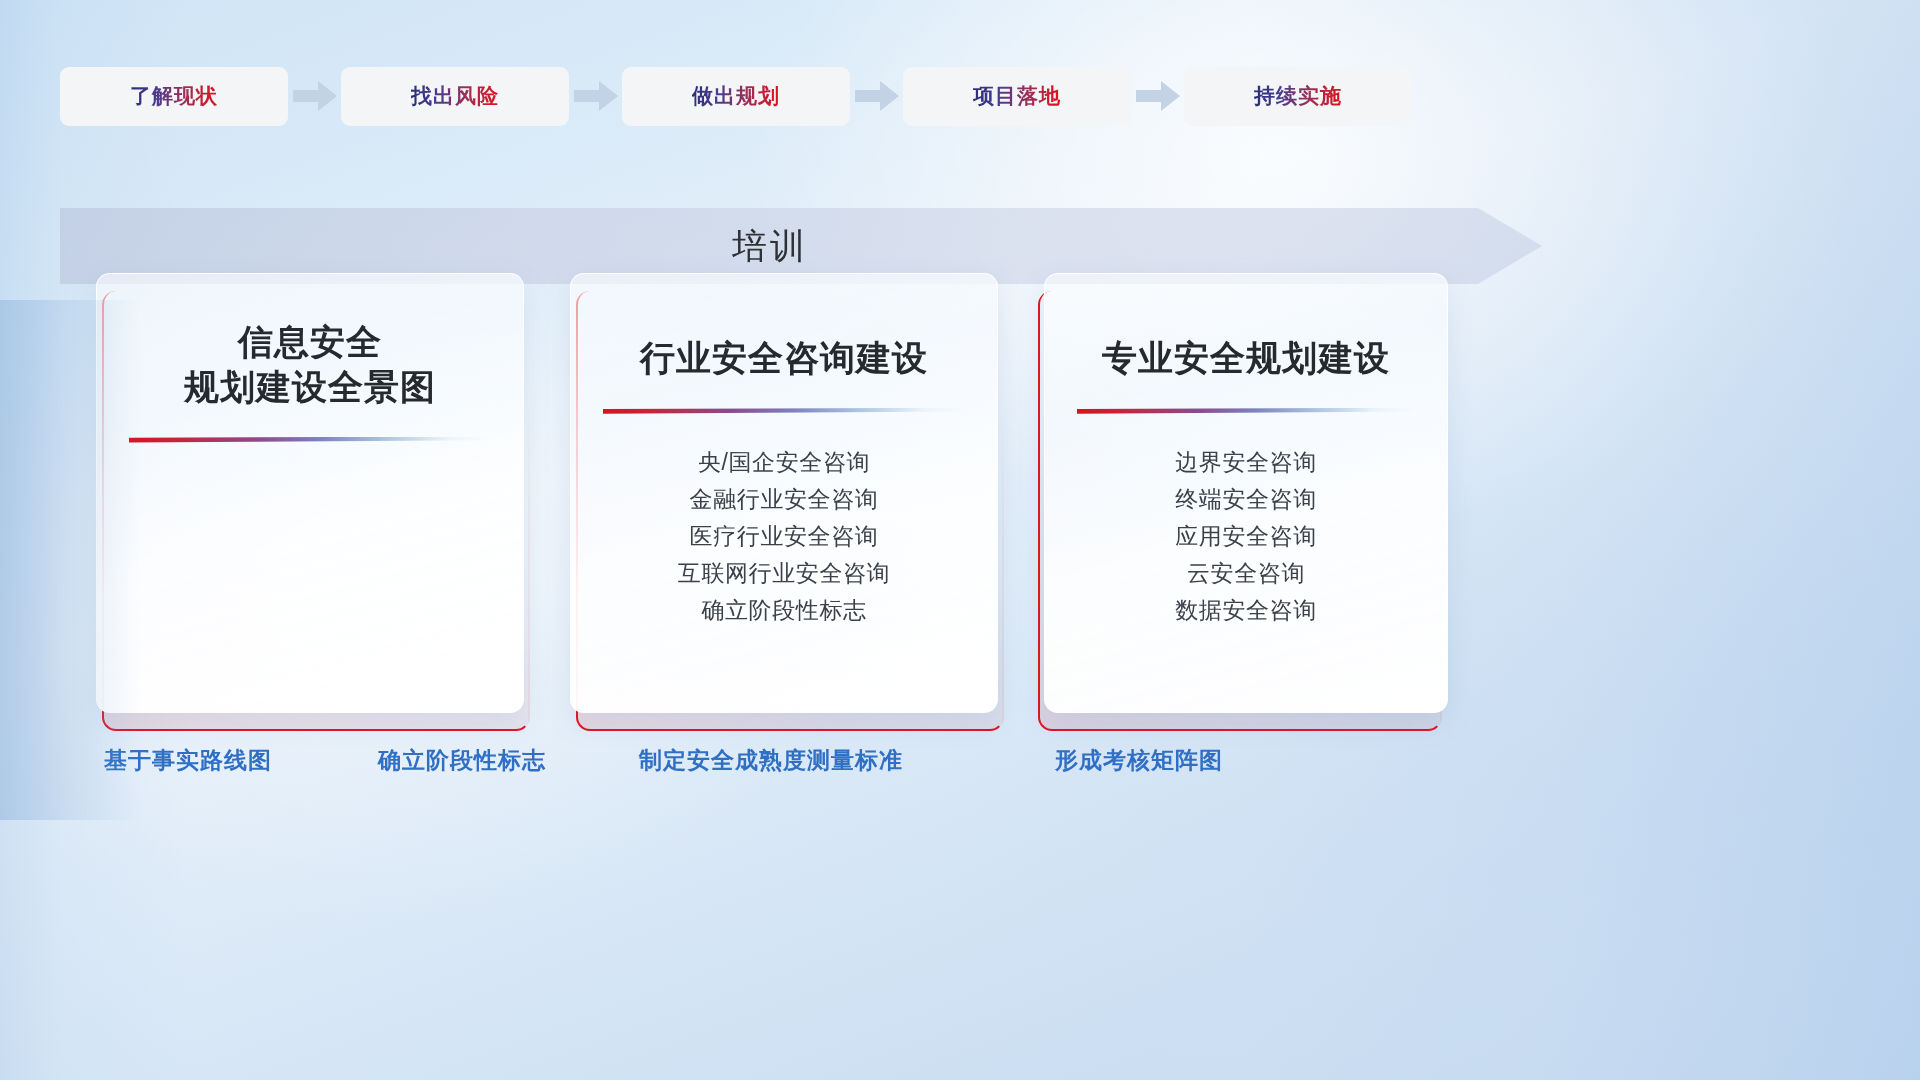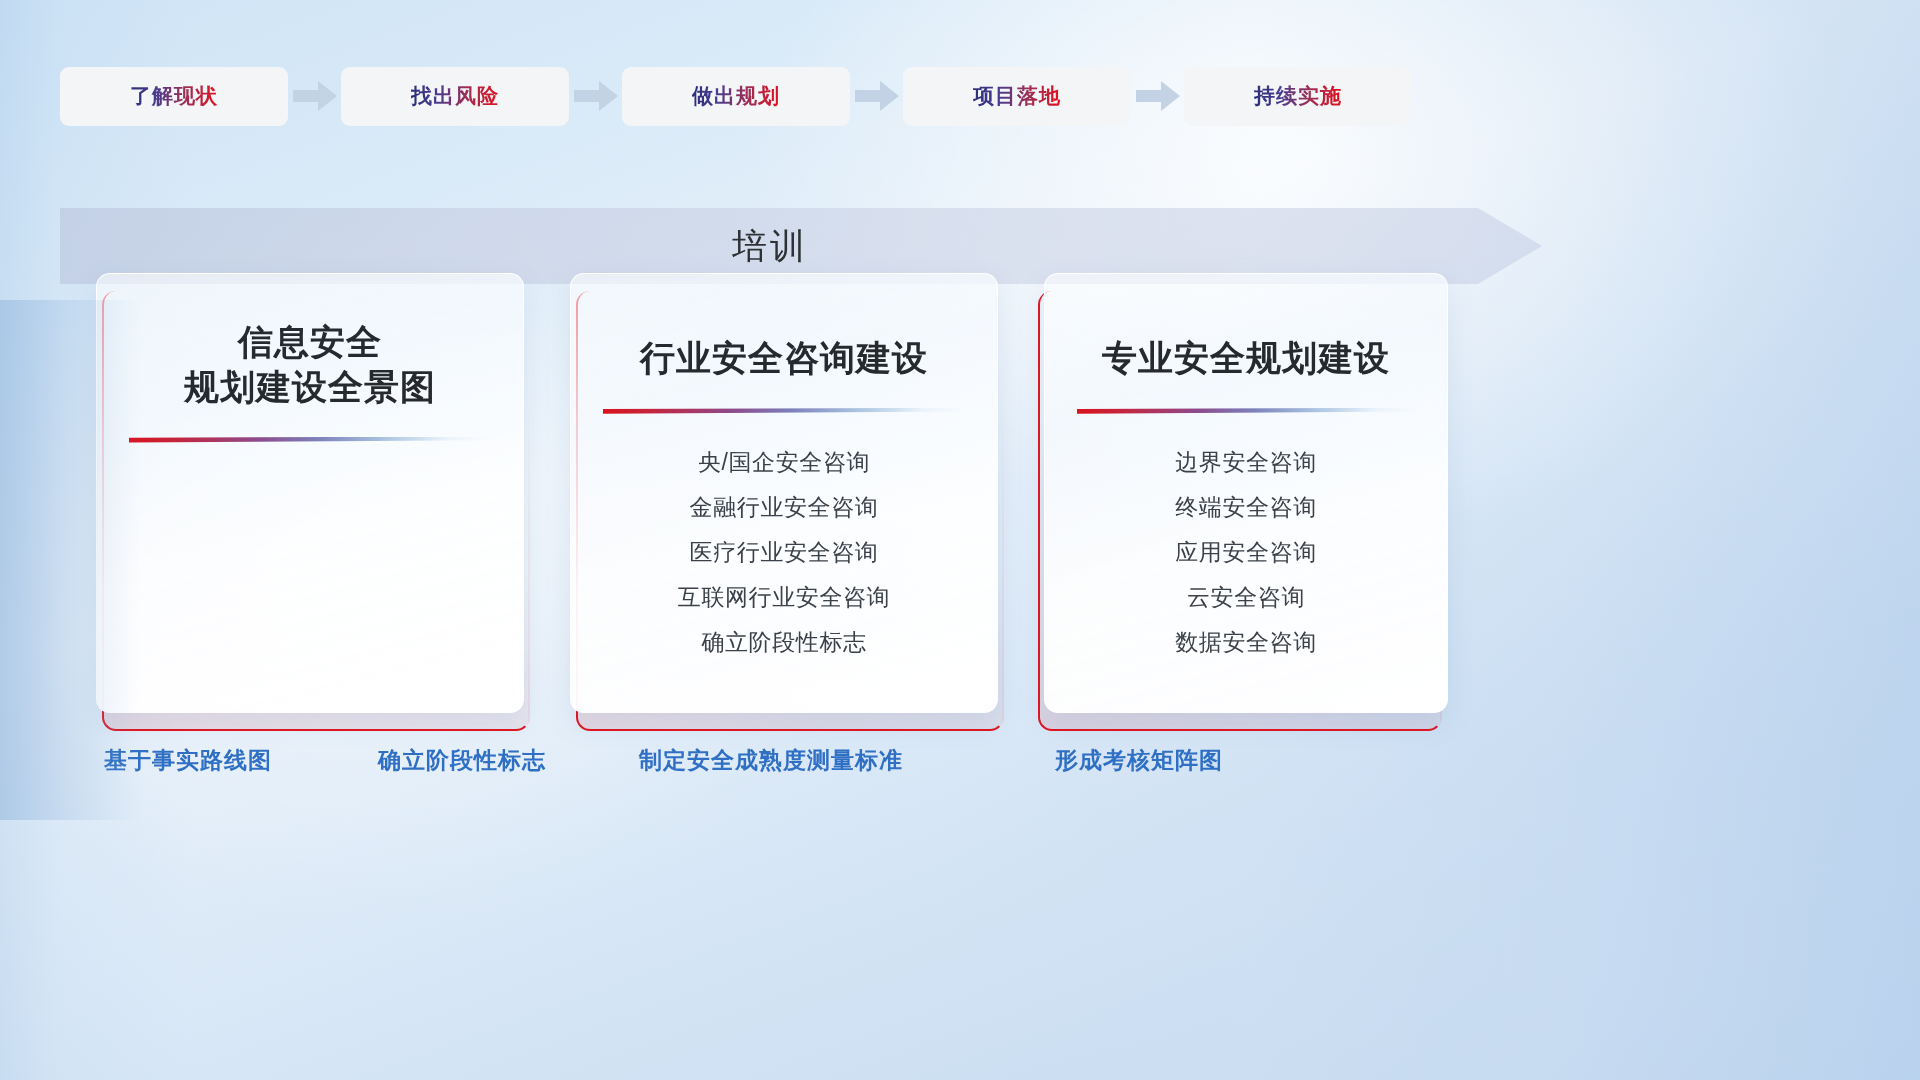--- a/index.html
+++ b/index.html
@@ -170,21 +170,21 @@
     height: 6px;
     background: linear-gradient(90deg, #d9131f 0%, #c32640 14%, #8c4b8e 36%, #7d80bb 52%, #a9c3e0 70%, rgba(210,228,244,0.35) 88%, rgba(210,228,244,0) 100%);
     clip-path: polygon(0 18%, 100% 0, 100% 62%, 0 100%);
   }
 
   .card-list {
     margin-top: 32px;
     display: flex;
     flex-direction: column;
     align-items: center;
-    gap: 14px;
+    gap: 6px;
   }
   .card-list-item {
     font-size: 23px;
     color: #3b4148;
     letter-spacing: 0.6px;
     white-space: nowrap;
   }
 
   
   .captions {

